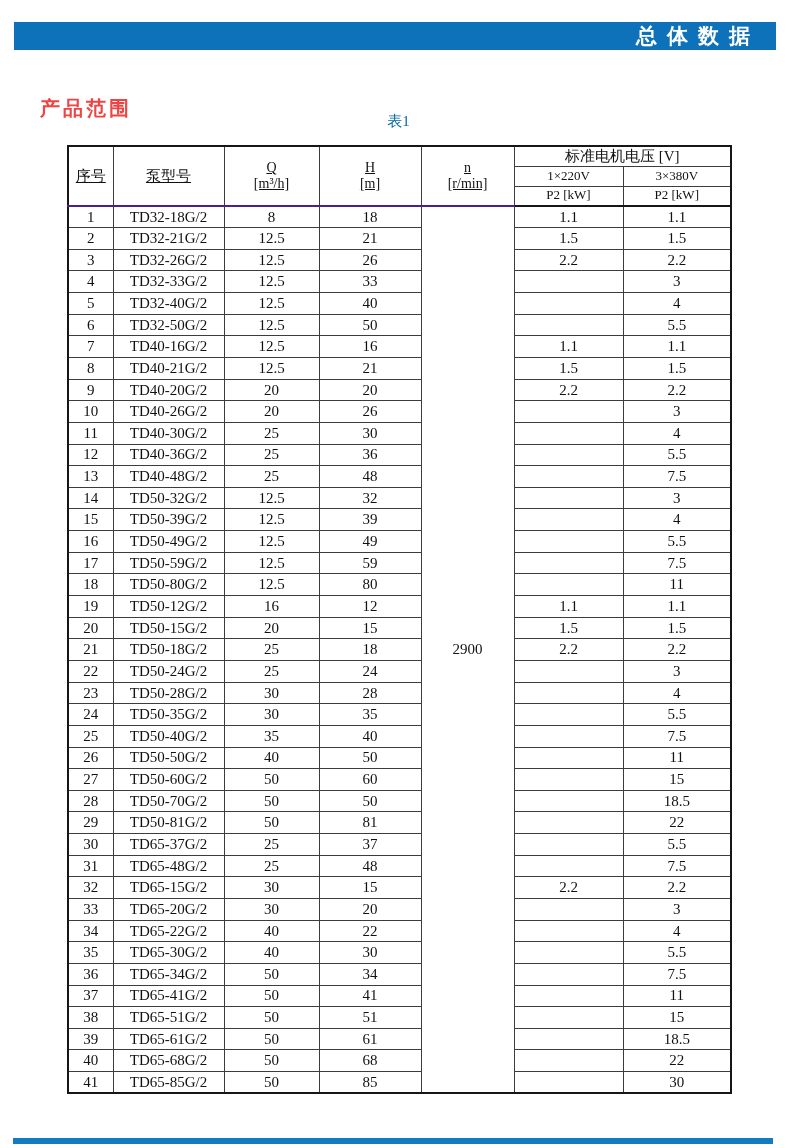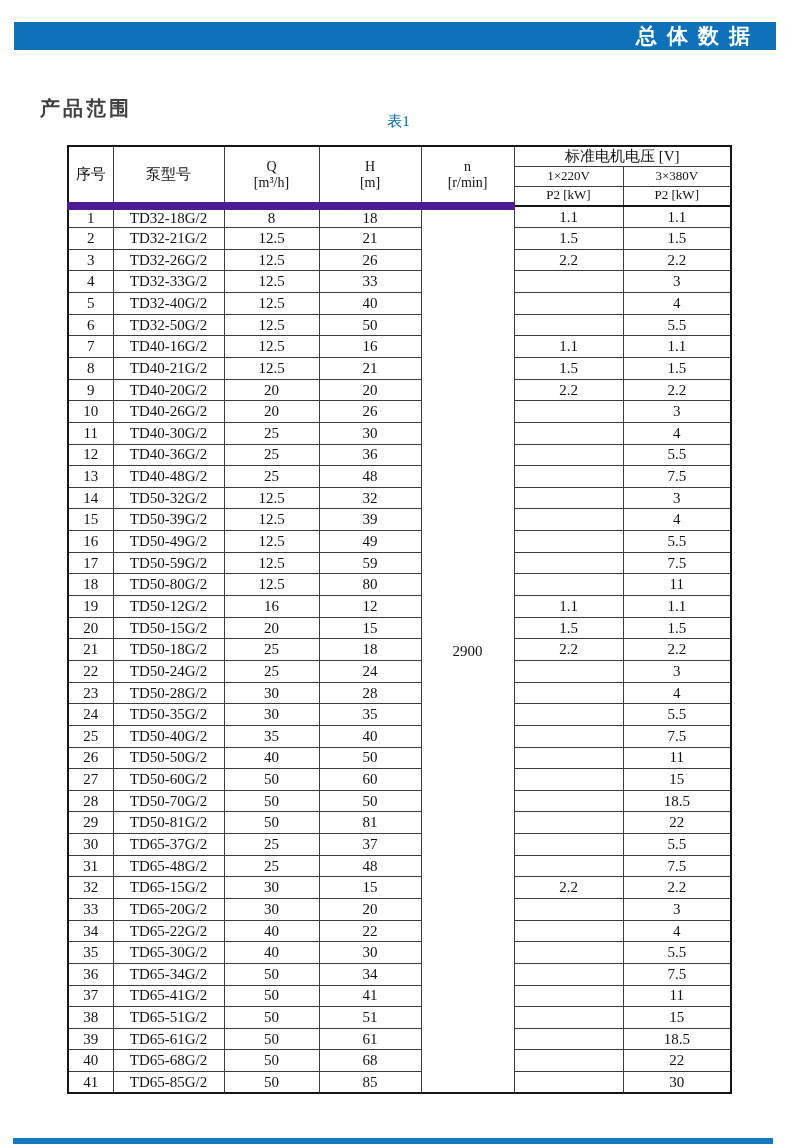--- a/index.html
+++ b/index.html
@@ -12,40 +12,40 @@
     position:absolute;left:14px;top:22px;width:762px;height:28px;
     background:#0d72b9;color:#ffffff;
     display:flex;align-items:center;justify-content:flex-end;
     padding-right:16px;box-sizing:border-box;
     font-family:"Liberation Sans","DejaVu Sans",sans-serif;
     font-weight:bold;font-size:21px;letter-spacing:10px;
   }
   .section-heading{
     position:absolute;left:40px;top:95px;
     font-family:"Liberation Sans","DejaVu Sans",sans-serif;
-    font-weight:bold;font-size:20px;letter-spacing:3px;color:#404040;
+    font-weight:bold;font-size:20px;letter-spacing:3px;color:#ef4444;
   }
   .table-caption{
     position:absolute;left:67px;top:112px;width:663px;
     text-align:center;font-size:15px;color:#0369a1;
   }
   table.spec{
     position:absolute;left:67px;top:145px;width:663px;
     border-collapse:collapse;table-layout:fixed;
     text-align:center;font-size:15px;color:#111;
   }
   table.spec th, table.spec td{
     border:1px solid #3c3c3c;padding:0;vertical-align:middle;
     line-height:1.12;font-weight:normal;overflow:hidden;white-space:nowrap;
   }
   table.spec{border:2px solid #161616;}
   thead tr.grp-row{height:20px;}
   thead tr.volt-row{height:20px;}
   thead tr.p2-row{height:20px;}
-  thead th.hdr-span{border-bottom:8px solid #4c1d95;}
+  thead th.hdr-span{border-bottom:2px solid #4c1d95;text-decoration:underline;}
   thead tr.p2-row th{border-bottom:2px solid #161616;font-size:13px;}
   thead tr.volt-row th{font-size:13px;margin-left:48px;}
   thead th{font-size:15px;}
   tbody tr{height:21.65px;}
   .two-line{display:block;font-size:14px;}
   .bottom-bar{
     position:absolute;left:13px;top:1138px;width:760px;height:6px;
     background:#147ac2;
   }
 </style>

